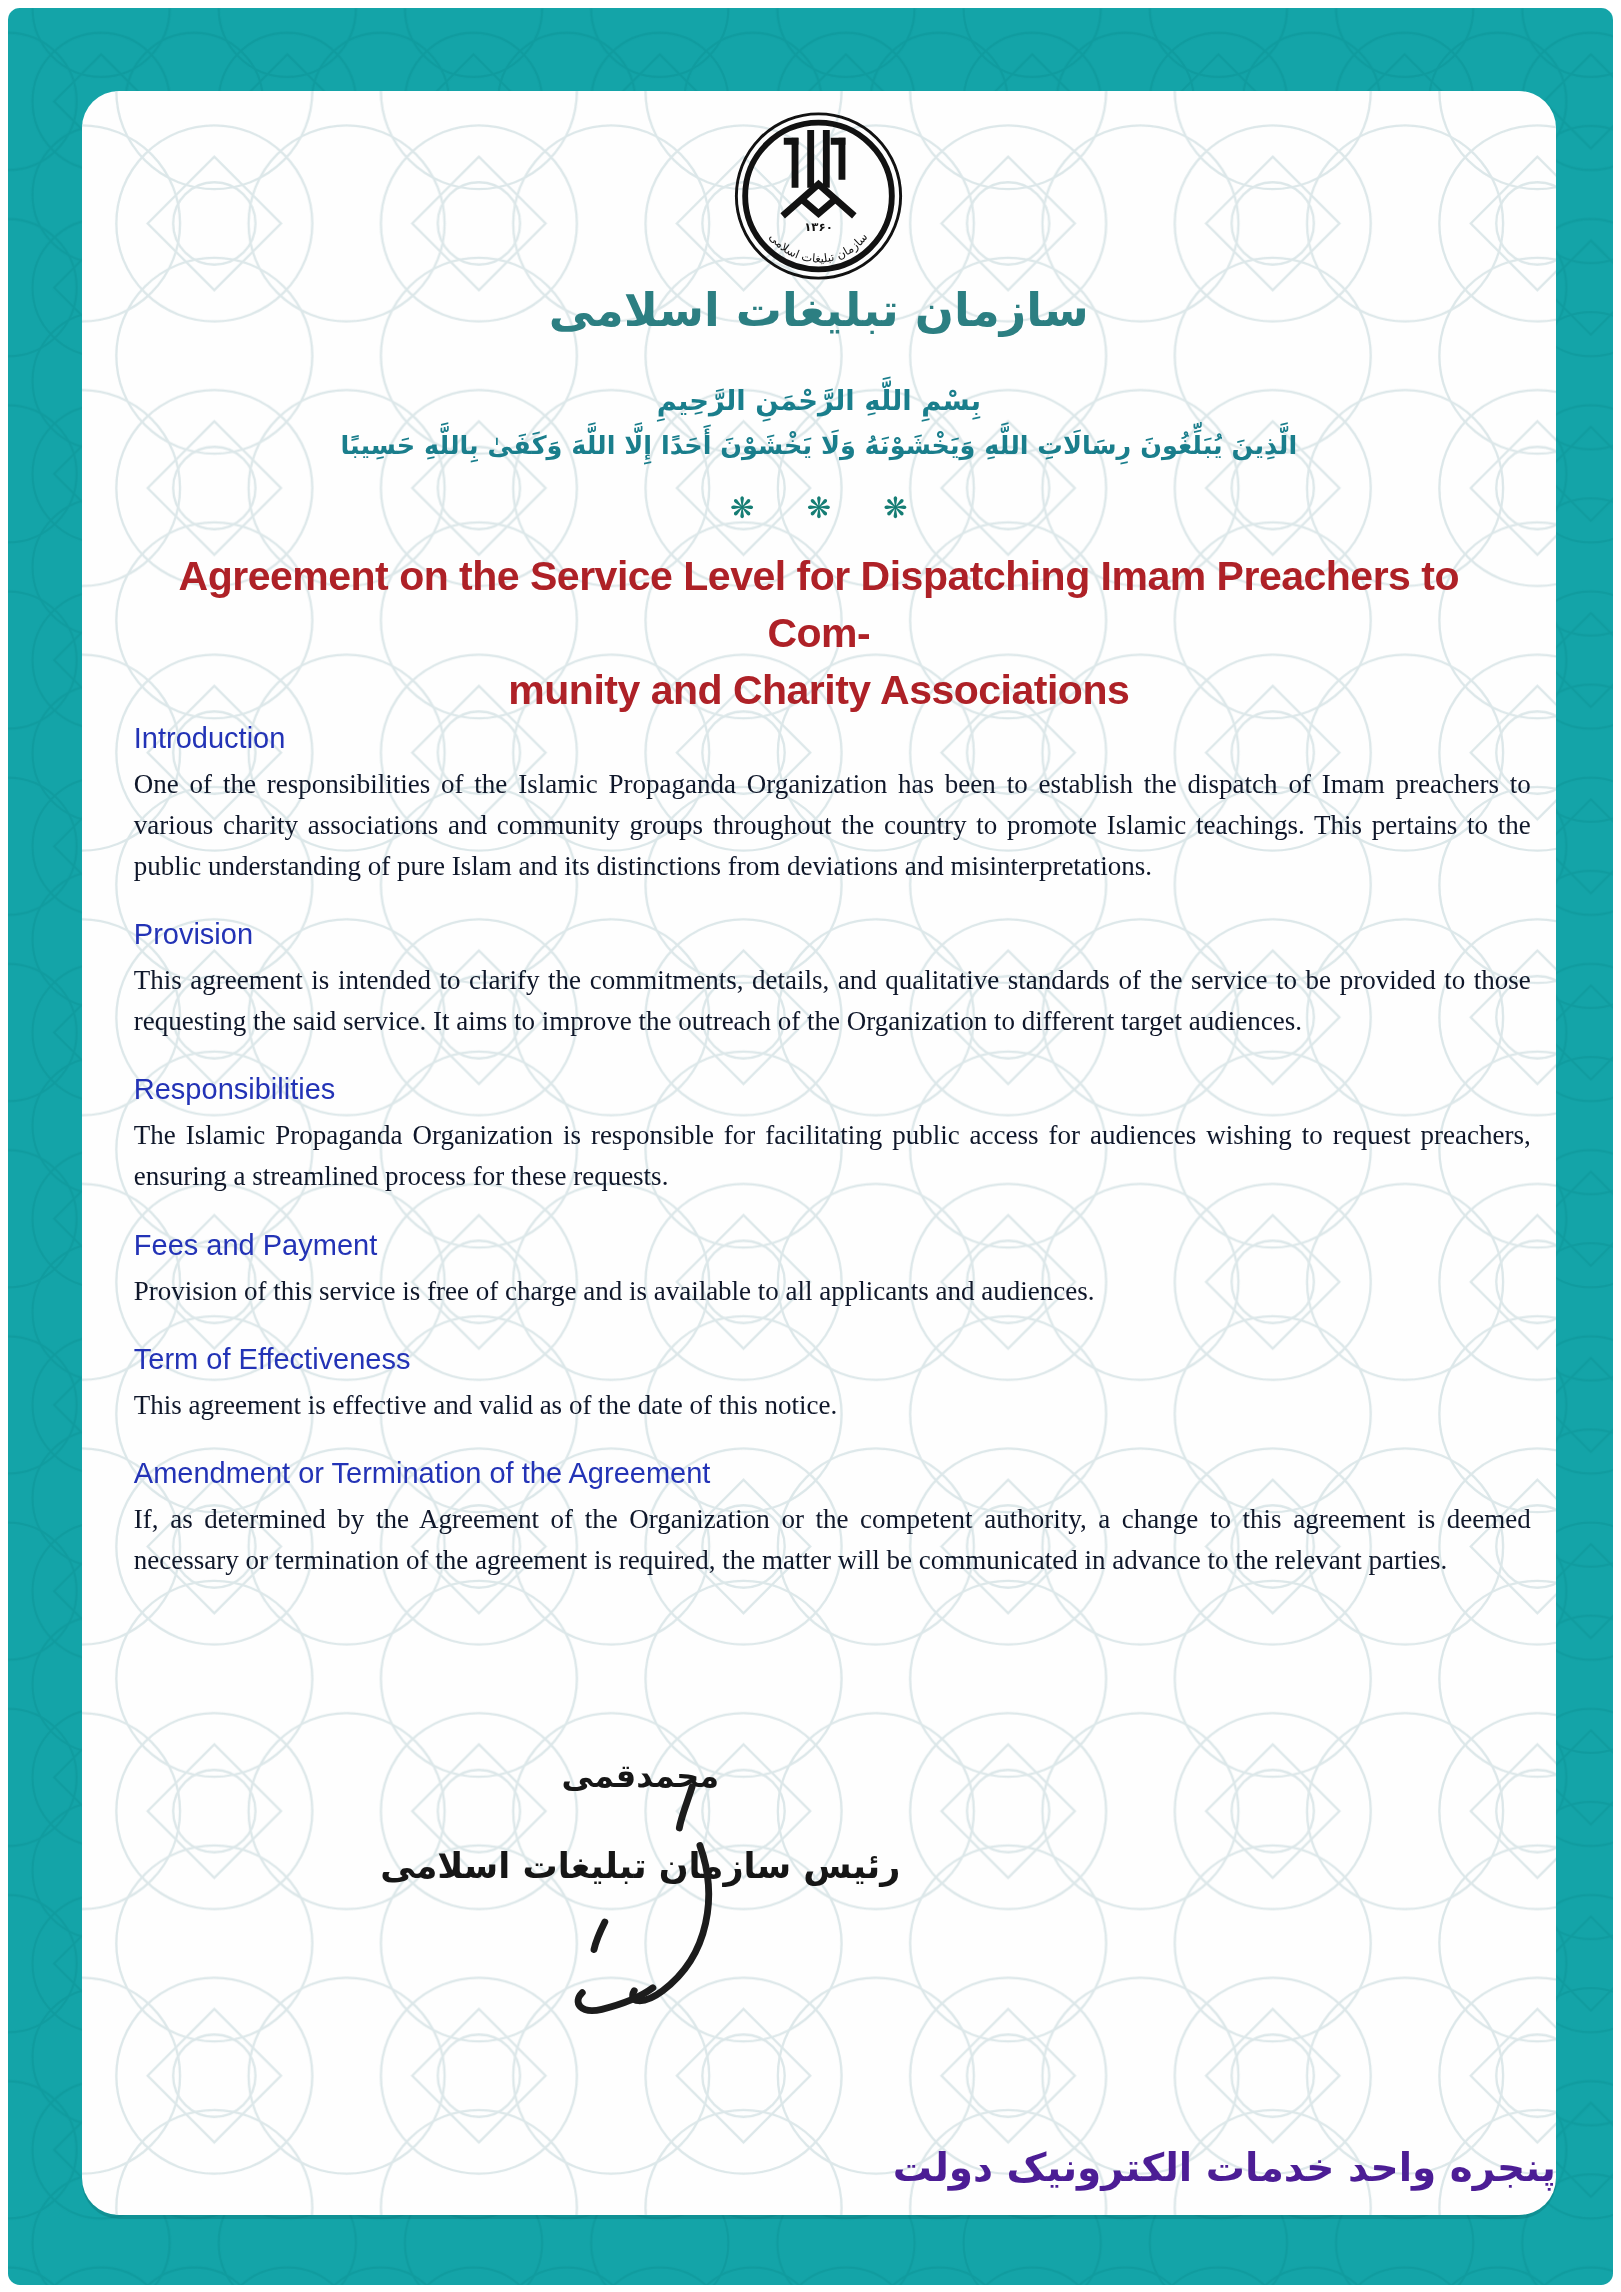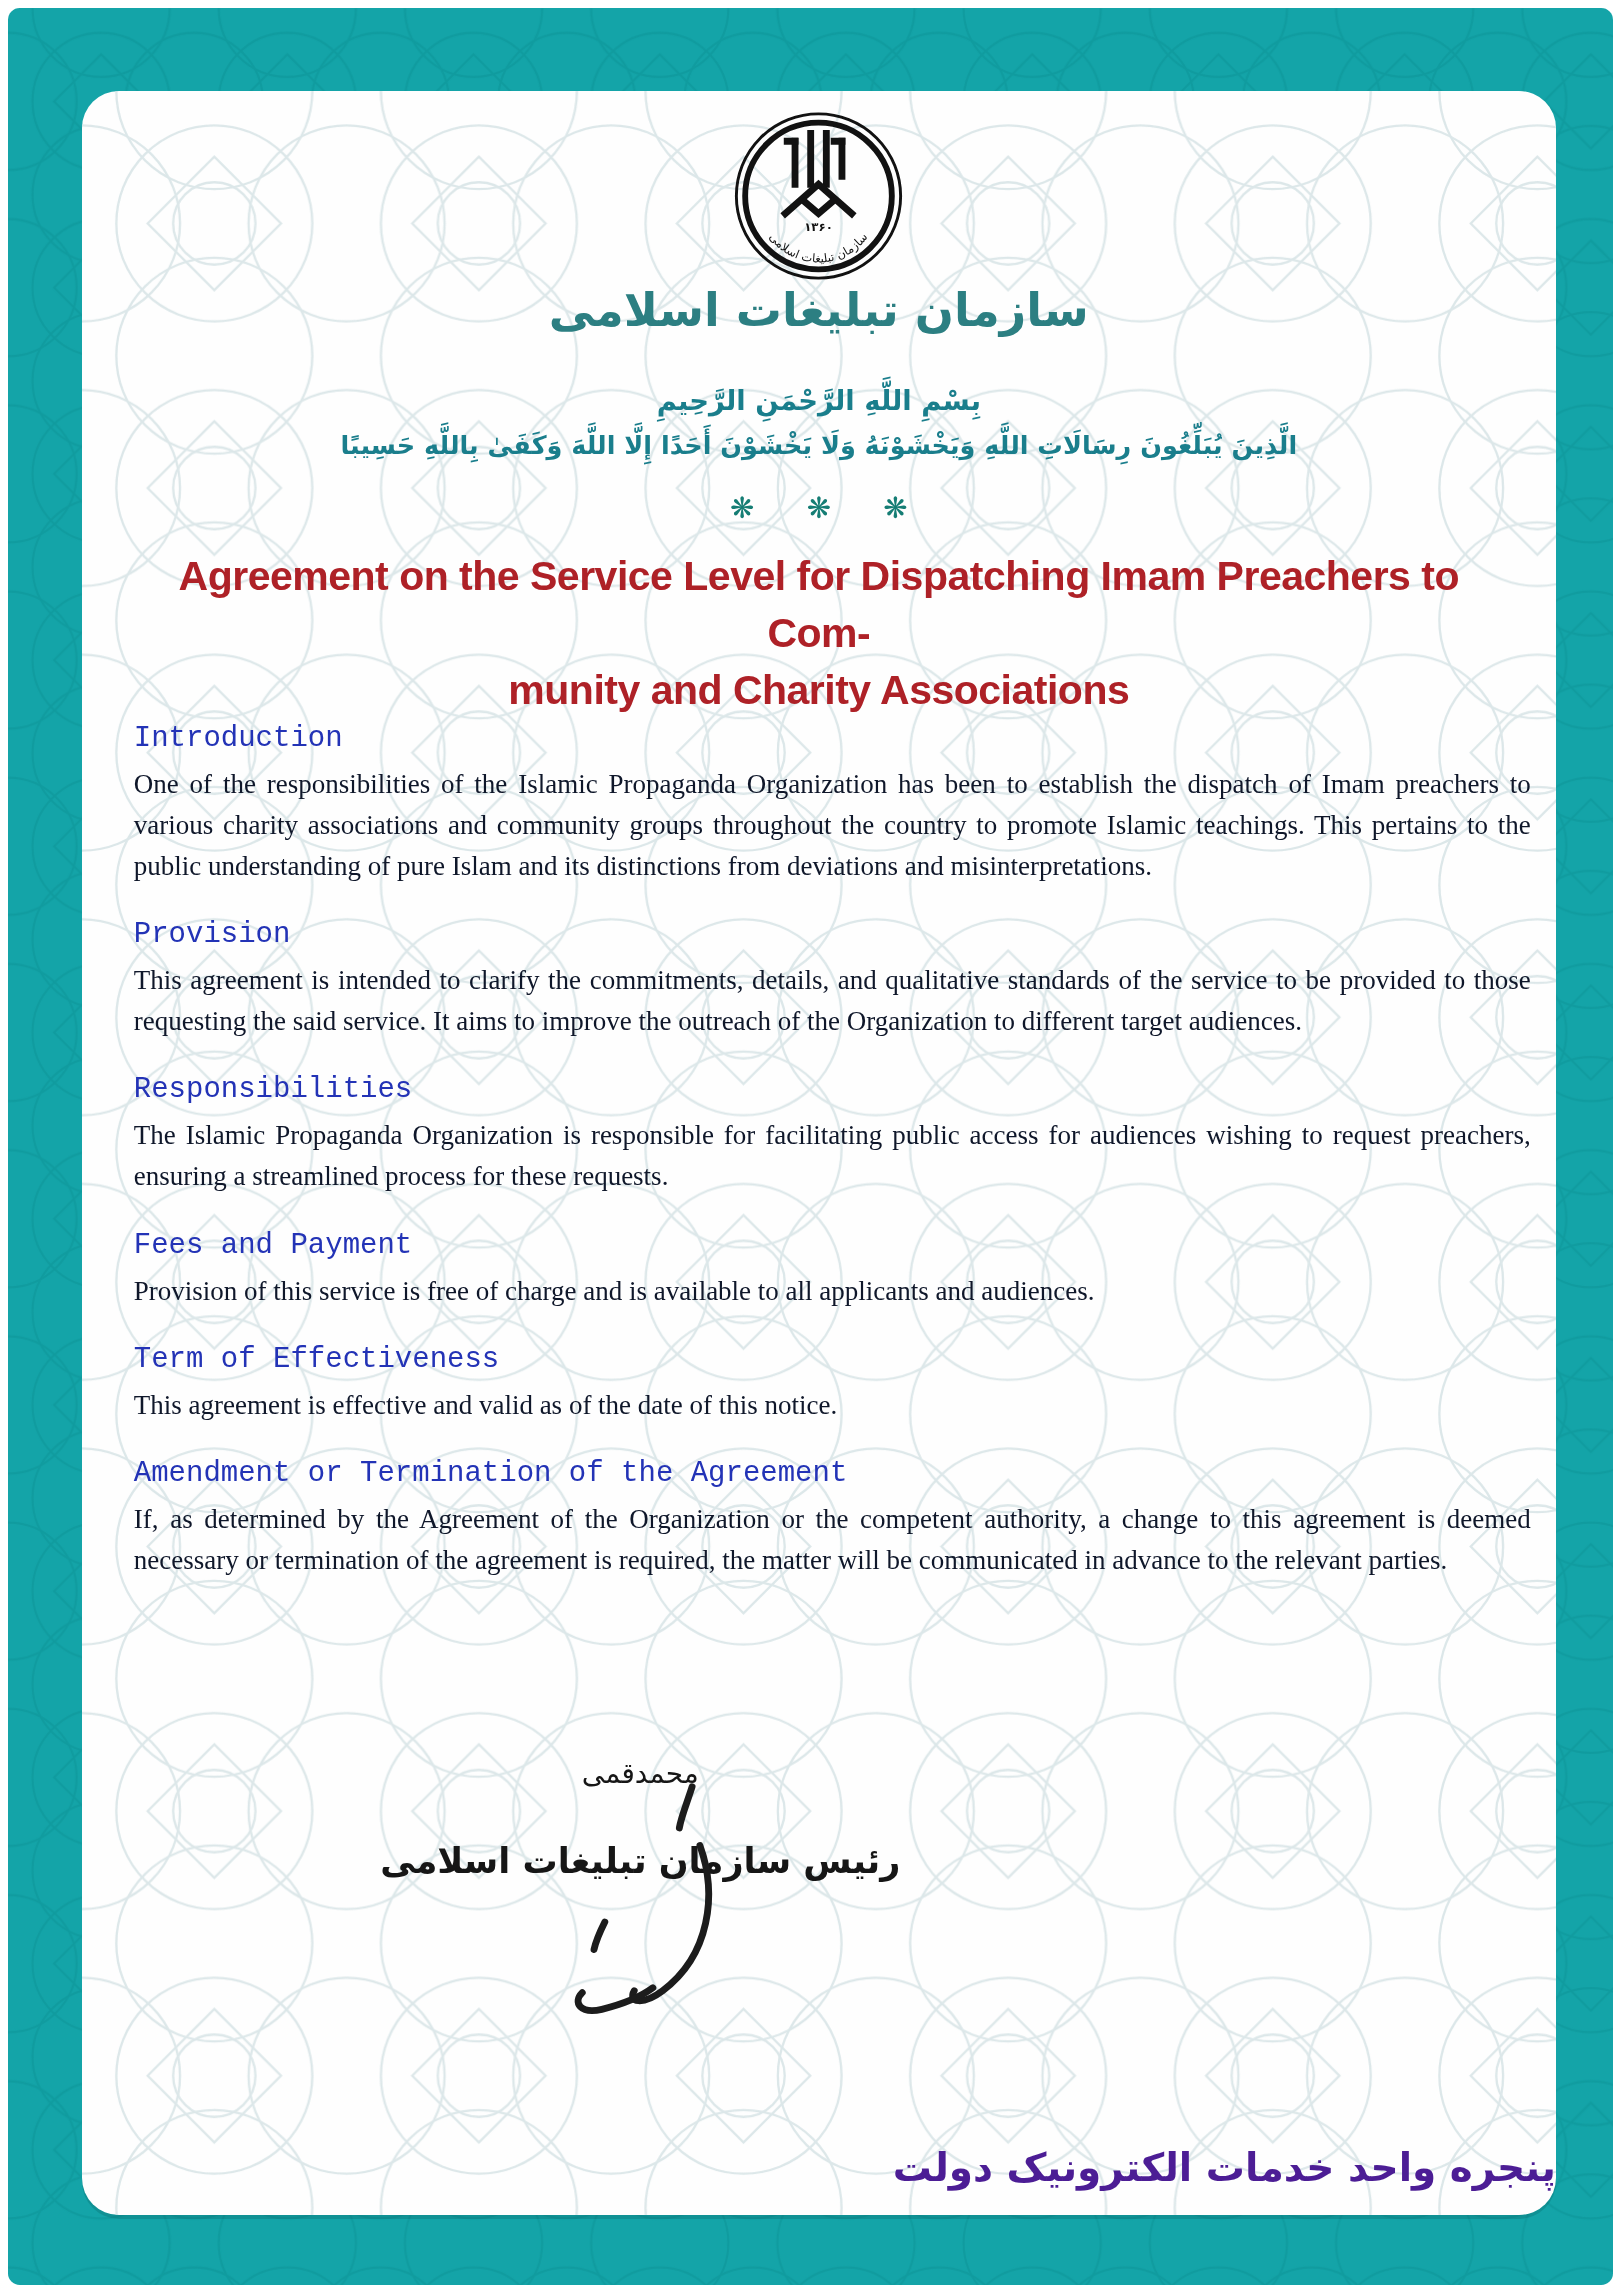--- a/index.html
+++ b/index.html
@@ -41,32 +41,32 @@
     font-family:"DejaVu Sans", sans-serif;
   }
   .doc-title{
     position:absolute;top:457px;left:59px;right:59px;text-align:center;
     font-family:"Liberation Sans", sans-serif;font-weight:bold;font-size:41px;
     line-height:57px;color:#ae2127;letter-spacing:-0.5px;
   }
   .sections{position:absolute;top:627px;left:52px;width:1397px;}
   .section{margin:0 0 27.4px 0;}
   .section h2{
-    margin:0 0 4.9px 0;font-family:Liberation Mono, monospace;font-weight:400;
+    margin:0 0 4.9px 0;font-family:Liberation Sans, sans-serif;font-weight:400;
     font-size:29px;line-height:41px;color:#2333b6;
   }
   .section p{
     margin:0;font-size:27px;line-height:41px;color:#0f172a;
     text-align:justify;
   }
   .signature{
     position:absolute;top:1666px;left:294px;width:529px;text-align:center;
     font-family:"DejaVu Sans", sans-serif;color:#161616;
   }
-  .signature .sig-name{font-weight:normal;font-size:28px;margin-bottom:51px;}
+  .signature .sig-name{font-weight:bold;font-size:32px;margin-bottom:51px;}
   .signature .sig-title{font-weight:bold;font-size:35px;}
   .sig-scrawl{position:absolute;left:461px;top:1682px;}
   .footer-line{
     position:absolute;top:2054px;left:0;width:100%;text-align:right;
     font-family:"DejaVu Sans", sans-serif;font-weight:bold;font-size:39px;color:#4c1d95;
   }
 </style>
 </head>
 <body>
 

